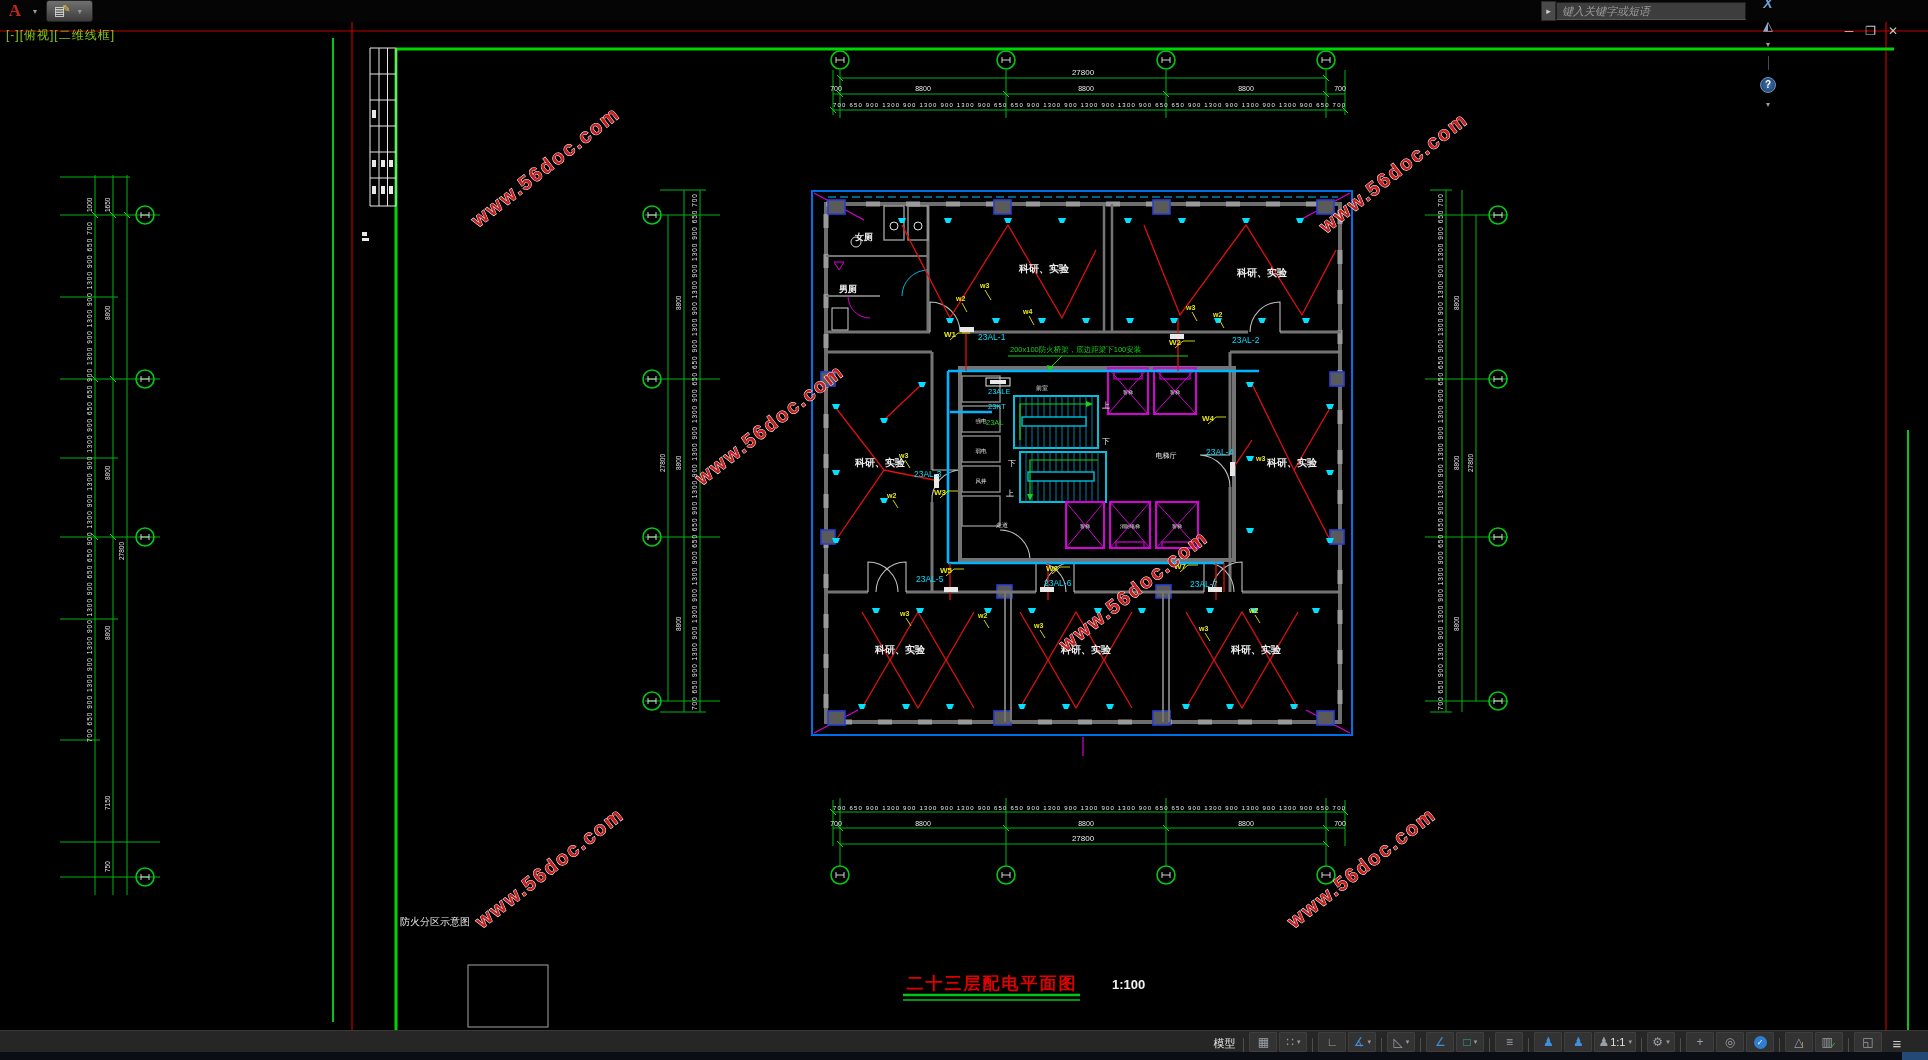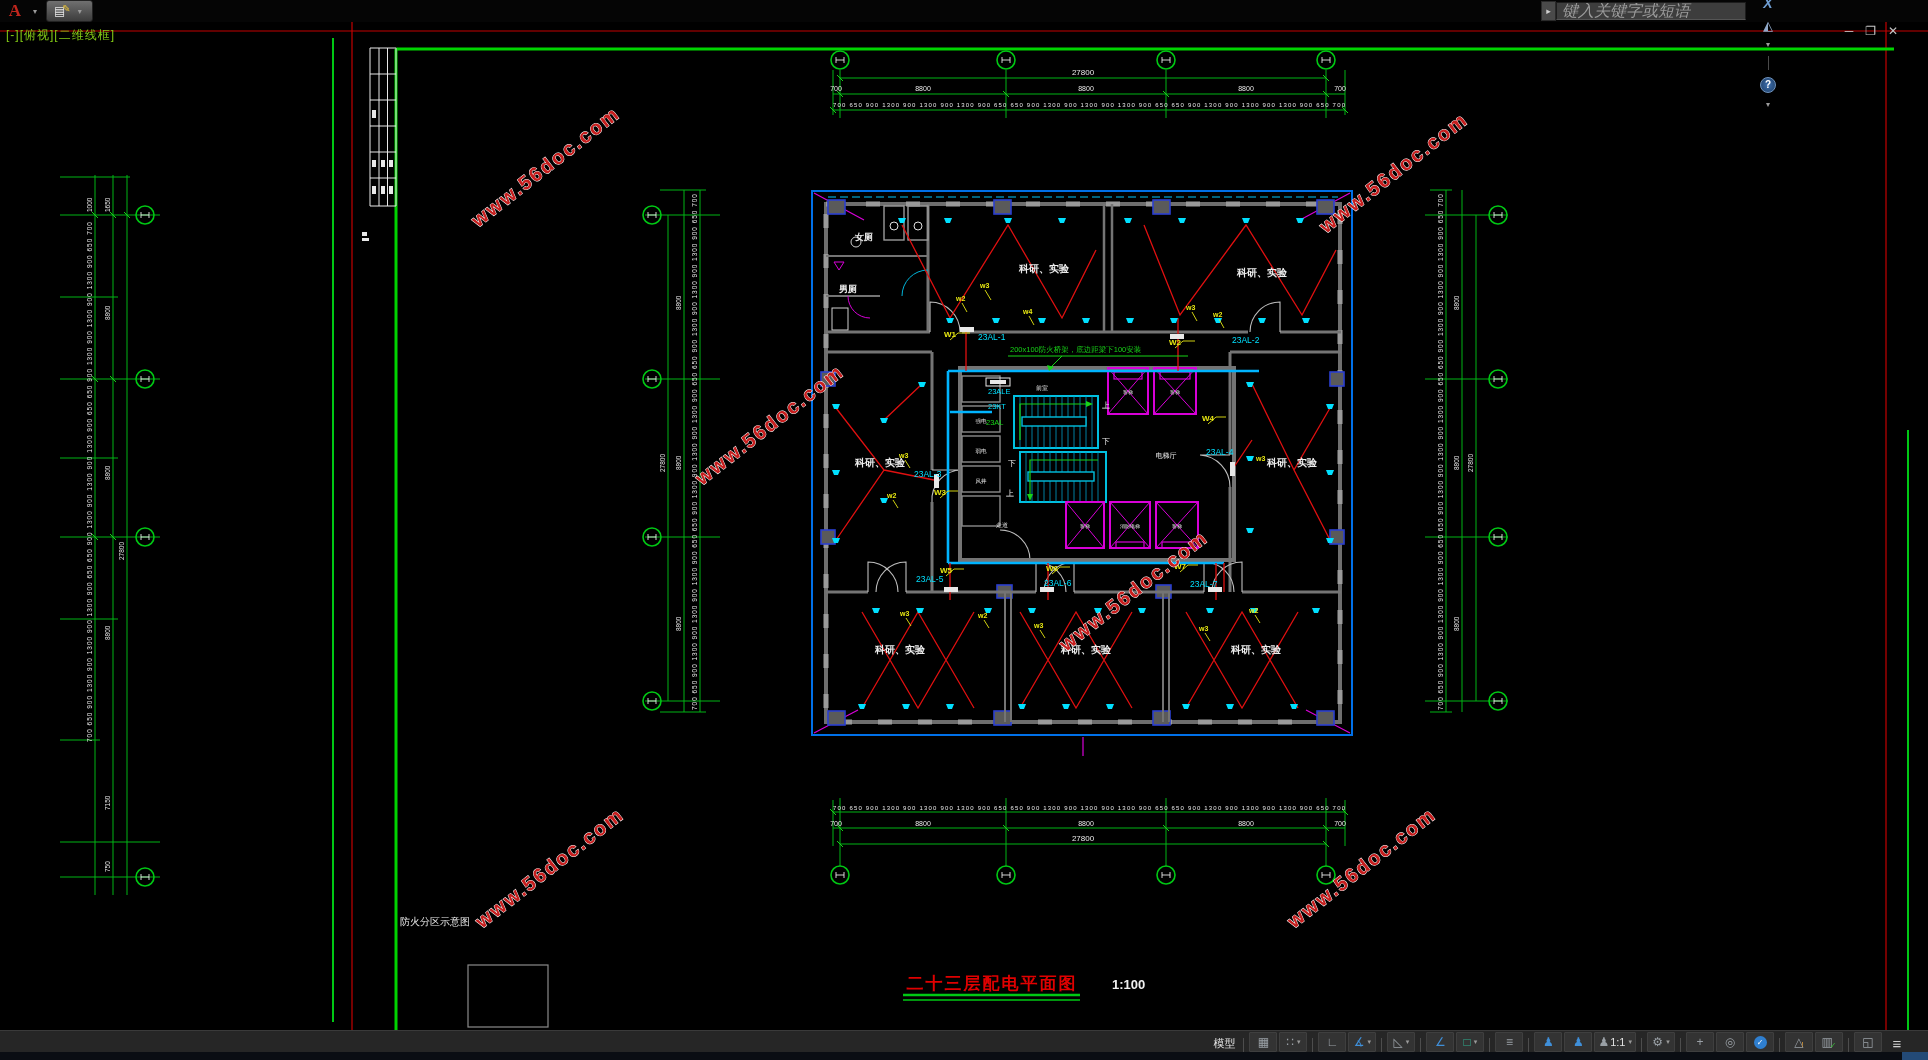--- a/index.html
+++ b/index.html
@@ -6,21 +6,21 @@
     font-family:"Liberation Sans","DejaVu Sans",sans-serif;-webkit-font-smoothing:none;}
   
   #titlebar{position:absolute;left:0;top:0;width:1928px;height:22px;background:#050505;display:flex;align-items:center;z-index:30;}
   .logo{width:30px;height:20px;display:flex;align-items:center;justify-content:center;color:#c1261d;font-weight:bold;font-size:17px;font-family:"Liberation Serif",serif;}
   .tiny-caret{color:#9a9a9a;font-size:8px;margin:0 3px;}
   .qat{height:20px;margin-left:6px;padding:0 7px;display:flex;align-items:center;gap:4px;border-radius:3px;background:linear-gradient(#707070,#3c3c3c);border:1px solid #222;}
   .qat .ic{color:#e8e8e8;font-size:12px;}
   .qat .pen{color:#e8c23a;font-size:10px;margin-left:-7px;margin-top:-6px;}
   .tb-spacer{flex:1;}
   .expander{width:13px;height:18px;background:#4a4a4a;color:#cfcfcf;font-size:9px;display:flex;align-items:center;justify-content:center;border:1px solid #2a2a2a;}
-  #search-box{width:178px;height:16px;background:#3d3d3d;border:1px solid #1d1d1d;border-bottom-color:#555;color:#d0d0d0;font-size:16px;padding:0 5px;outline:none;}
+  #search-box{width:178px;height:16px;background:#3d3d3d;border:1px solid #1d1d1d;border-bottom-color:#555;color:#d0d0d0;font-size:11px;padding:0 5px;outline:none;}
   #search-box::placeholder{color:#9b9b9b;font-style:italic;}
   .tb-right{display:flex;align-items:center;gap:7px;margin-left:10px;margin-right:148px;color:#c9c9c9;flex-direction:column;}
   .tb-ic{display:flex;align-items:center;justify-content:center;}
   .login-lbl{font-size:12px;color:#d5d5d5;}
   .x-logo{color:#6f9dd1;font-weight:bold;font-size:14px;font-style:italic;}
   .a360{color:#8fa8c8;font-size:13px;}
   .tb-sep{width:1px;height:14px;background:#4a4a4a;margin:0 2px;}
   .help-circle{width:14px;height:14px;border-radius:50%;background:radial-gradient(#3d6fae,#1d3c63);border:1px solid #6f93bd;color:#fff;font-size:10px;font-weight:bold;display:flex;align-items:center;justify-content:center;}
   
   #viewport-label{position:absolute;left:6px;top:27px;color:#84cc16;font-size:12px;z-index:20;letter-spacing:1px;}

